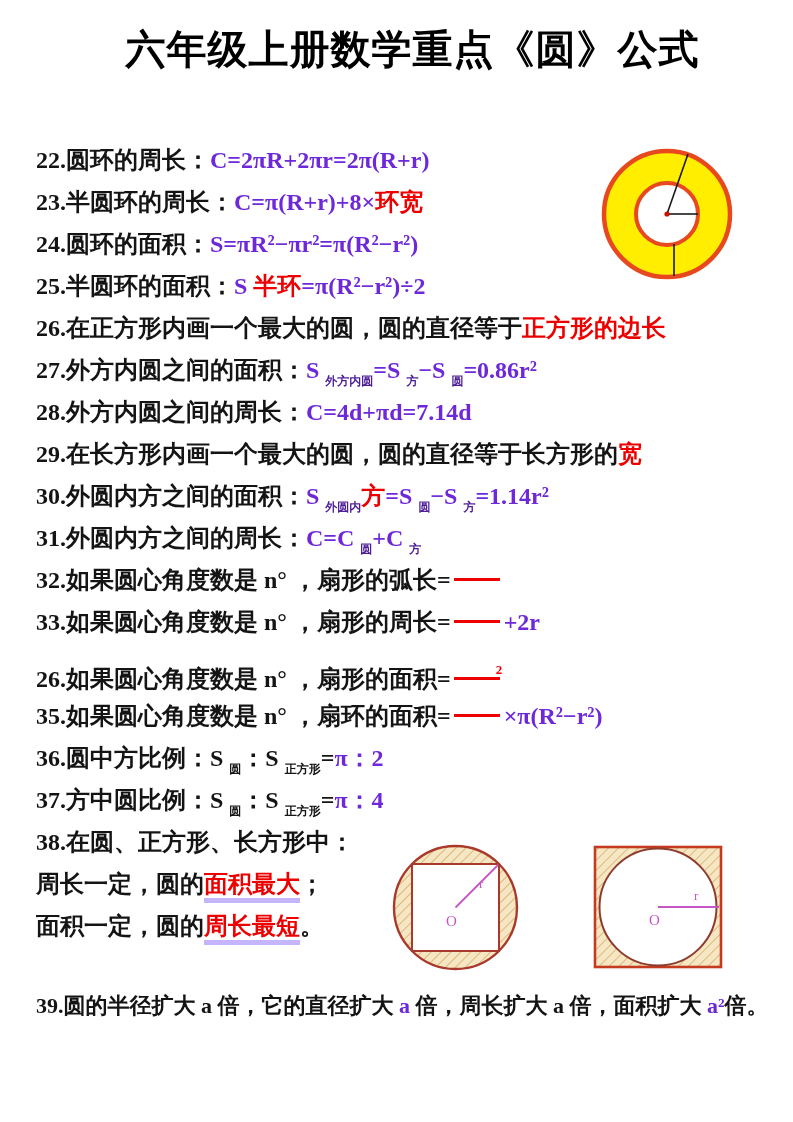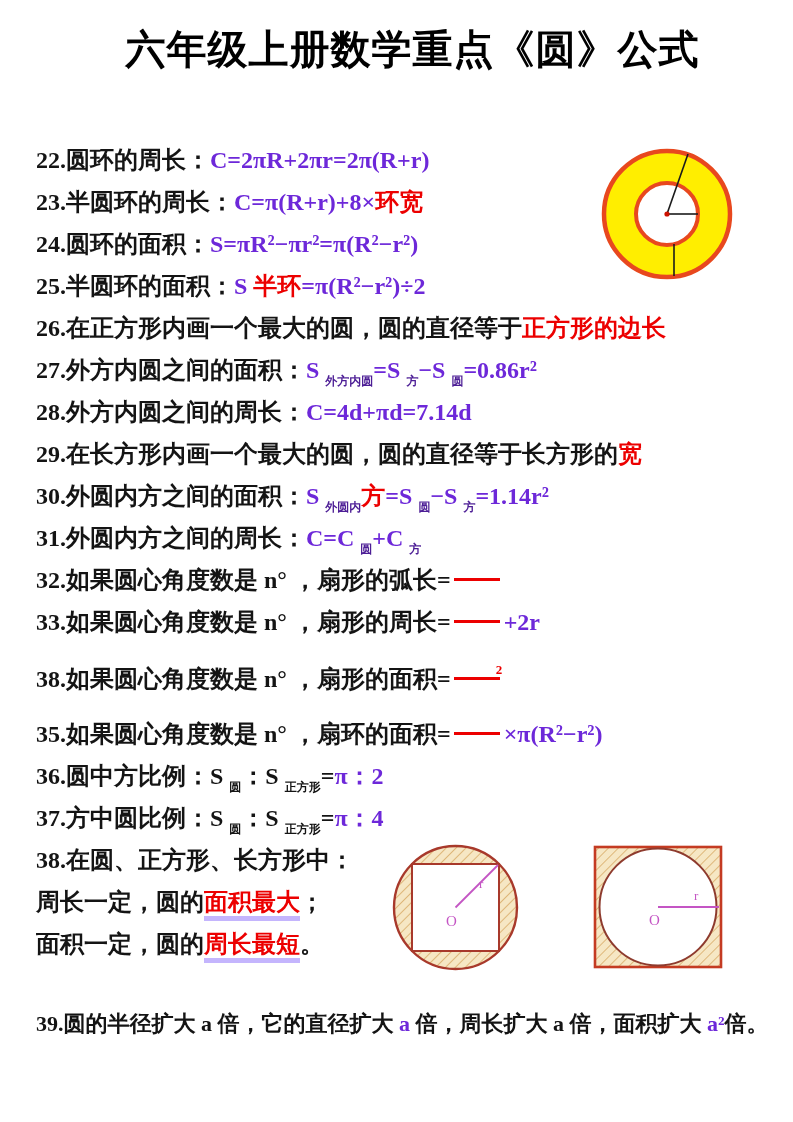--- a/index.html
+++ b/index.html
@@ -7,21 +7,21 @@
     width:793px;height:1122px;background:#ffffff;position:relative;overflow:hidden;
     font-family:"Liberation Serif", serif;
   }
   .title{
     position:absolute;top:22px;left:16px;width:100%;text-align:center;
     font-size:40px;font-weight:900;color:#000;letter-spacing:1px;white-space:nowrap;
   }
   .content{position:absolute;top:139px;left:36px;right:6px;}
   .line{height:42px;line-height:42px;font-size:24px;white-space:nowrap;}
   .mt6{margin-top:6px;}
-  .mt8{margin-top:22px;}
+  .mt8{margin-top:4px;}
   .mt38{margin-top:38px;}
   .fs22{font-size:22px;}
   .seg{display:inline;}
   .seg-b{color:#141414;font-weight:bold;}
   .seg-r{color:#6d28d9;font-weight:bold;}
   .seg-rb{color:#ec0000;font-weight:900;}
   .seg-sub{color:#4c1d95;font-weight:bold;font-size:12px;vertical-align:-7px;}
   .seg-bsub{color:#141414;font-weight:bold;font-size:12px;vertical-align:-7px;}
   .seg-sup{color:#ec0000;font-weight:bold;font-size:13px;vertical-align:13px;margin-left:-8px;}
   .seg-dash{display:inline-block;width:46px;height:3px;background:#ec0000;vertical-align:7px;margin:0 4px 0 3px;}
@@ -43,21 +43,21 @@
   <div class="line"><span class="seg seg-b">24.圆环的面积：</span><span class="seg seg-r">S=πR²−πr²=π(R²−r²)</span></div>
   <div class="line"><span class="seg seg-b">25.半圆环的面积：</span><span class="seg seg-r">S </span><span class="seg seg-rb">半环</span><span class="seg seg-r">=π(R²−r²)÷2</span></div>
   <div class="line"><span class="seg seg-b">26.在正方形内画一个最大的圆，圆的直径等于</span><span class="seg seg-rb">正方形的边长</span></div>
   <div class="line"><span class="seg seg-b">27.外方内圆之间的面积：</span><span class="seg seg-r">S </span><span class="seg seg-sub">外方内圆</span><span class="seg seg-r">=S </span><span class="seg seg-sub">方</span><span class="seg seg-r">−S </span><span class="seg seg-sub">圆</span><span class="seg seg-r">=0.86r²</span></div>
   <div class="line"><span class="seg seg-b">28.外方内圆之间的周长：</span><span class="seg seg-r">C=4d+πd=7.14d</span></div>
   <div class="line"><span class="seg seg-b">29.在长方形内画一个最大的圆，圆的直径等于长方形的</span><span class="seg seg-rb">宽</span></div>
   <div class="line"><span class="seg seg-b">30.外圆内方之间的面积：</span><span class="seg seg-r">S </span><span class="seg seg-sub">外圆内</span><span class="seg seg-rb">方</span><span class="seg seg-r">=S </span><span class="seg seg-sub">圆</span><span class="seg seg-r">−S </span><span class="seg seg-sub">方</span><span class="seg seg-r">=1.14r²</span></div>
   <div class="line"><span class="seg seg-b">31.外圆内方之间的周长：</span><span class="seg seg-r">C=C </span><span class="seg seg-sub">圆</span><span class="seg seg-r">+C </span><span class="seg seg-sub">方</span></div>
   <div class="line"><span class="seg seg-b">32.如果圆心角度数是 n° ，扇形的弧长=</span><span class="seg seg-dash"></span></div>
   <div class="line"><span class="seg seg-b">33.如果圆心角度数是 n° ，扇形的周长=</span><span class="seg seg-dash"></span><span class="seg seg-r">+2r</span></div>
-  <div class="line mt6"><span class="seg seg-b">38.如果圆心角度数是 n° ，扇形的面积=</span><span class="seg seg-dash"></span><span class="seg seg-sup">2</span></div>
+  <div class="line mt6"><span class="seg seg-b">26.如果圆心角度数是 n° ，扇形的面积=</span><span class="seg seg-dash"></span><span class="seg seg-sup">2</span></div>
   <div class="line mt8"><span class="seg seg-b">35.如果圆心角度数是 n° ，扇环的面积=</span><span class="seg seg-dash"></span><span class="seg seg-r">×π(R²−r²)</span></div>
   <div class="line"><span class="seg seg-b">36.圆中方比例：S </span><span class="seg seg-bsub">圆</span><span class="seg seg-b">：S </span><span class="seg seg-bsub">正方形</span><span class="seg seg-b">=</span><span class="seg seg-r">π：2</span></div>
   <div class="line"><span class="seg seg-b">37.方中圆比例：S </span><span class="seg seg-bsub">圆</span><span class="seg seg-b">：S </span><span class="seg seg-bsub">正方形</span><span class="seg seg-b">=</span><span class="seg seg-r">π：4</span></div>
   <div class="line"><span class="seg seg-b">38.在圆、正方形、长方形中：</span></div>
   <div class="line"><span class="seg seg-b">周长一定，圆的</span><span class="seg seg-ru">面积最大</span><span class="seg seg-b">；</span></div>
   <div class="line"><span class="seg seg-b">面积一定，圆的</span><span class="seg seg-ru">周长最短</span><span class="seg seg-b">。</span></div>
   <div class="line mt38 fs22"><span class="seg seg-b">39.圆的半径扩大 a 倍，它的直径扩大 </span><span class="seg seg-r">a</span><span class="seg seg-b"> 倍，周长扩大 a 倍，面积扩大 </span><span class="seg seg-r">a²</span><span class="seg seg-b">倍。</span></div>
 </div>
 
 <svg class="fig fig-ring" width="134" height="142">

